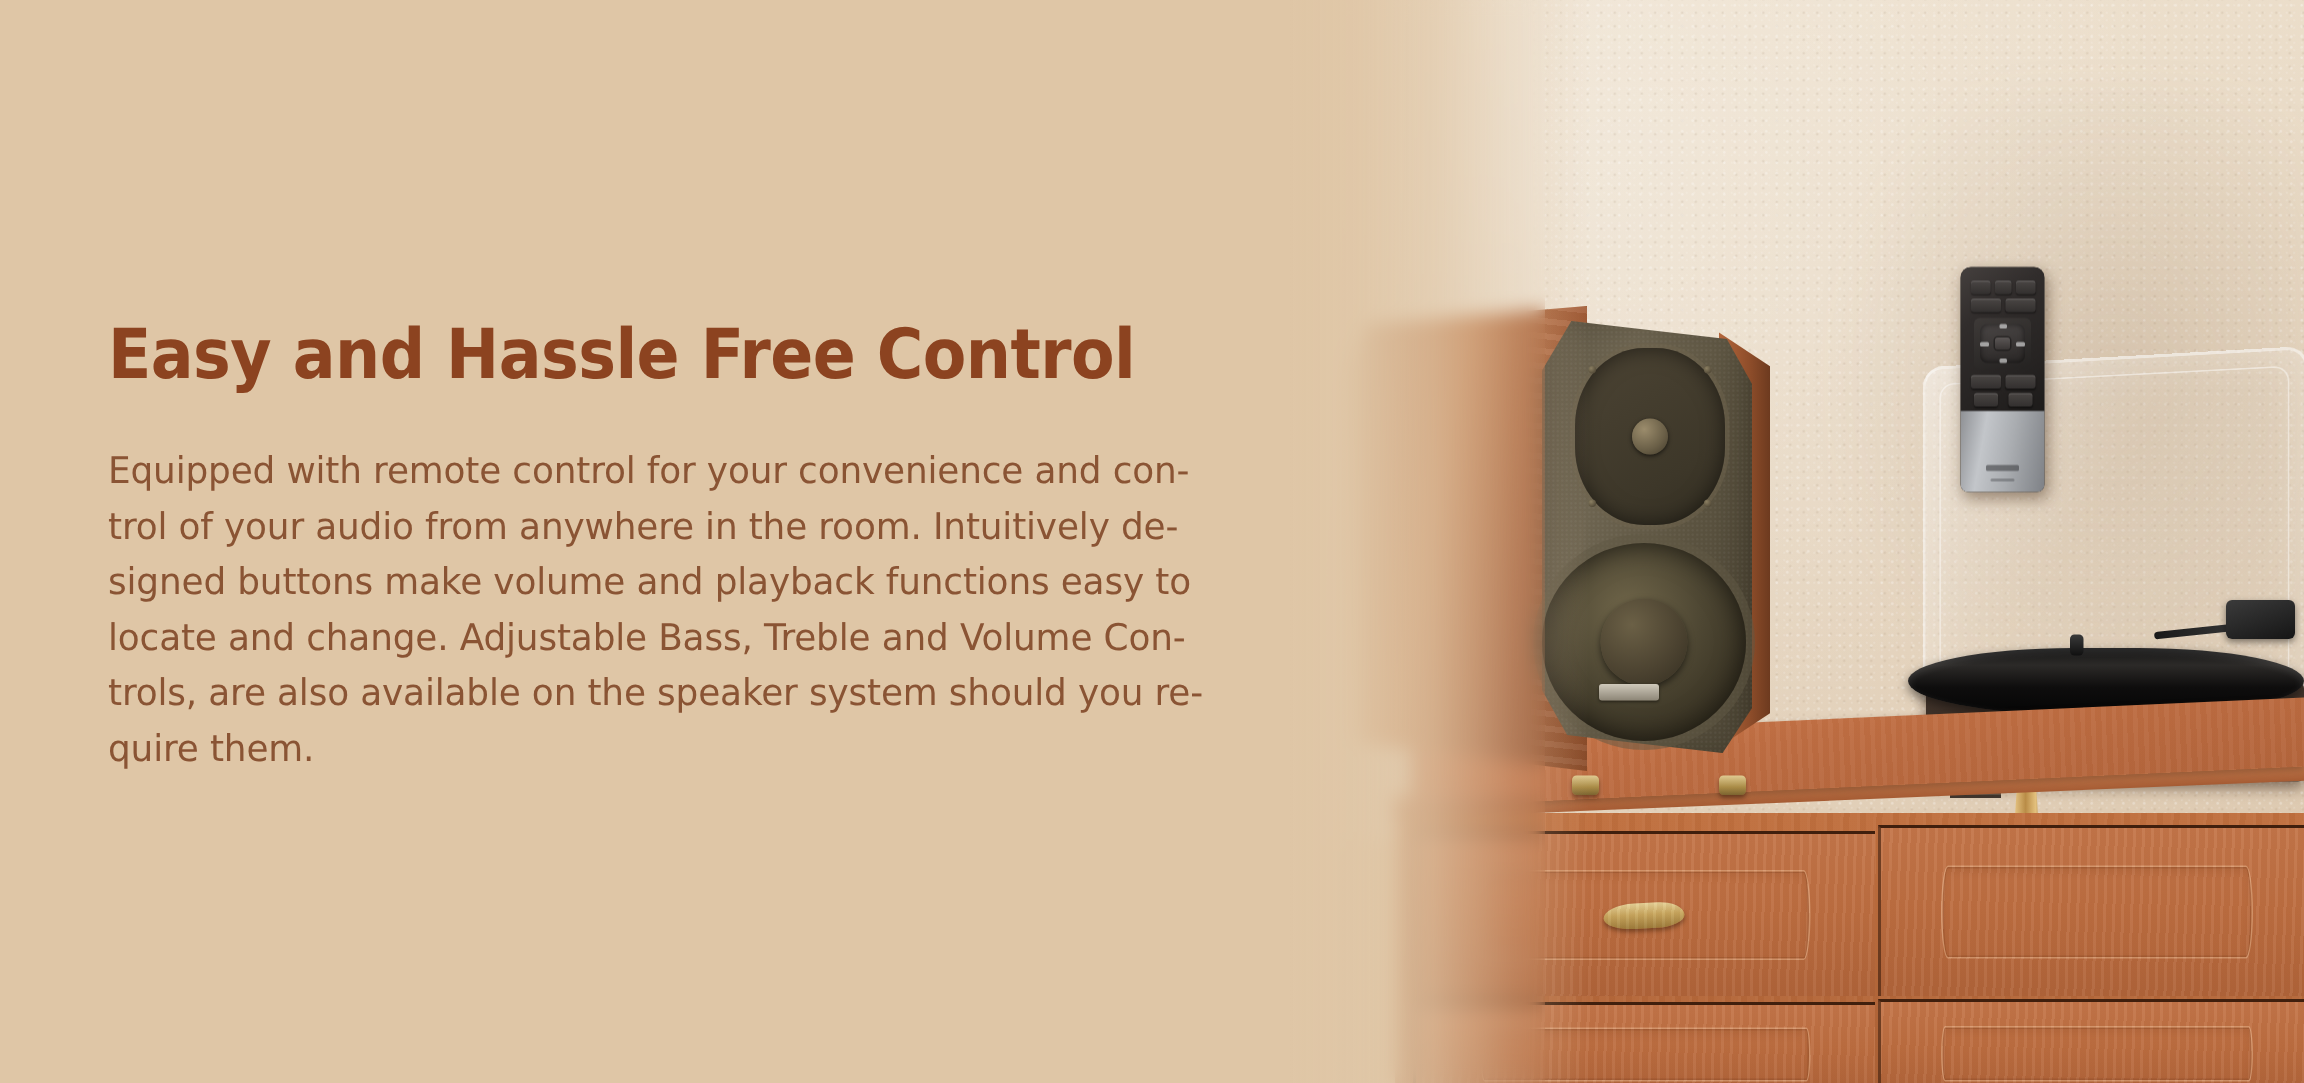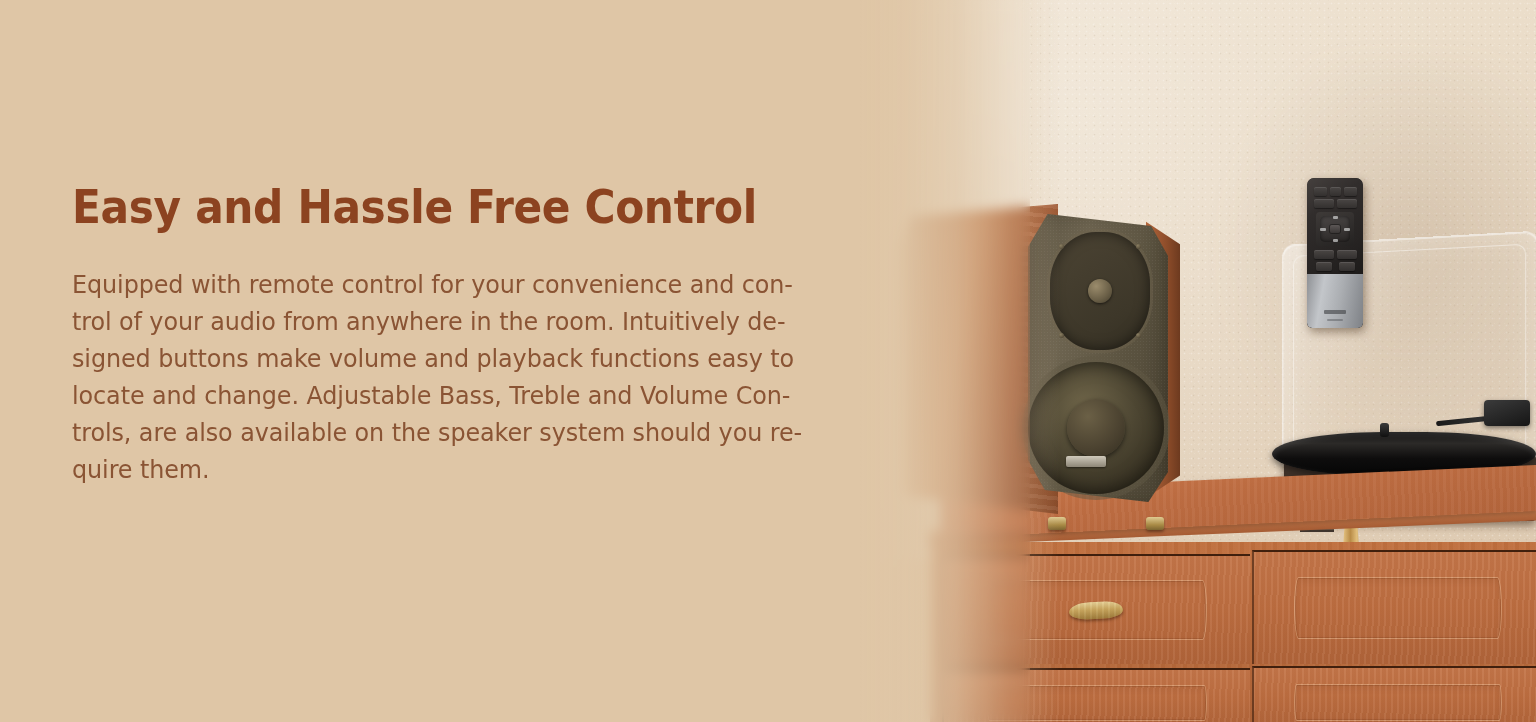--- a/index.html
+++ b/index.html
@@ -313,21 +313,21 @@
     pointer-events:none;
   }
   .photo-blur-left{
     position:absolute; left:0; top:0; width:150px; height:722px;
     backdrop-filter:blur(6px);
     pointer-events:none;
   }
 
   
   .copy{
-    position:absolute; left:72px; top:184px; width:830px;
+    position:absolute; left:72px; top:213px; width:830px;
   }
   .headline{
     font-family:"DejaVu Sans", sans-serif;
     font-weight:700;
     font-size:46px;
     line-height:1.0;
     letter-spacing:-0.4px;
     color:#8c4320;
     transform:scaleX(.92);
     transform-origin:left center;

